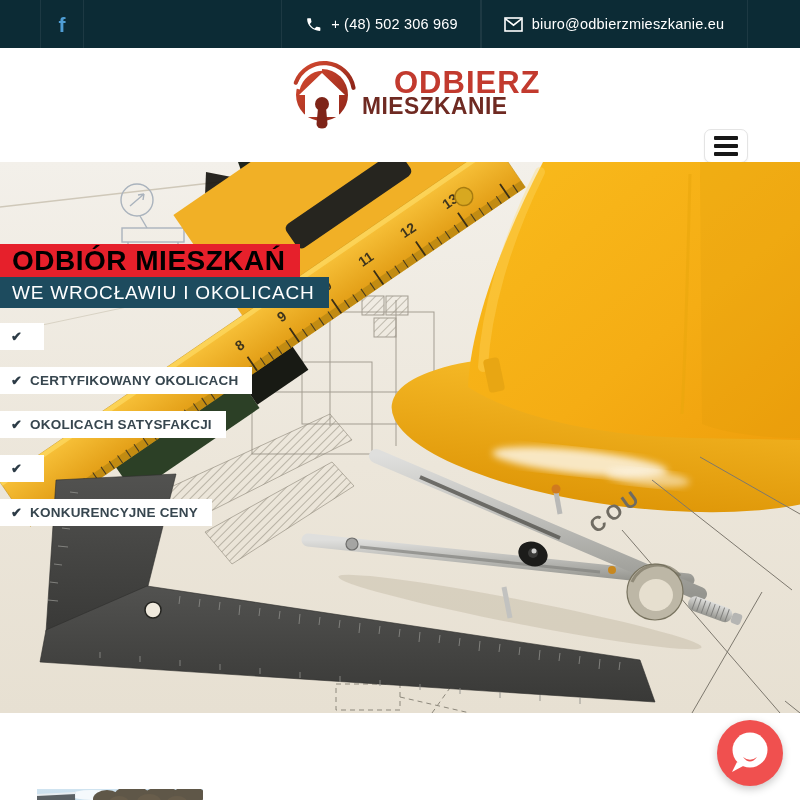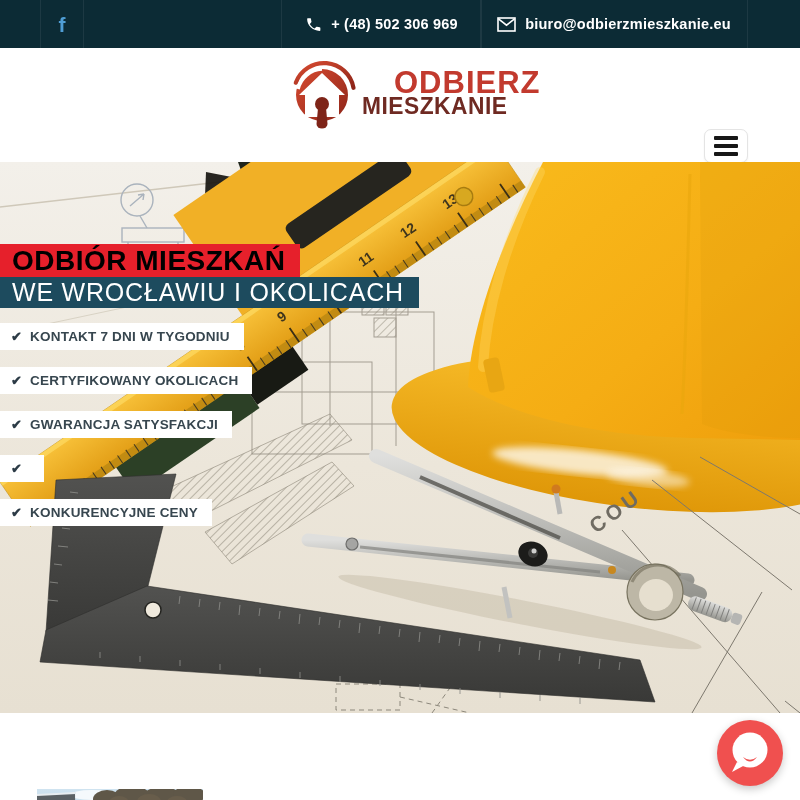--- a/index.html
+++ b/index.html
@@ -6,40 +6,40 @@
   body{
     width:800px;height:800px;overflow:hidden;position:relative;background:#ffffff;
     font-family:"Liberation Sans", sans-serif;
   }
   
   .topbar{position:absolute;left:0;top:0;width:800px;height:48px;background:#0c2b35;}
   .topbar .sep{border-left:1px solid rgba(255,255,255,0.07);border-right:1px solid rgba(255,255,255,0.07);}
   .fb-block{position:absolute;left:40px;top:0;width:42px;height:48px;display:flex;align-items:center;justify-content:center;cursor:pointer;}
   .fb-f{color:#4f9dd4;font-size:21px;font-weight:bold;line-height:1;}
   .contact-block{position:absolute;top:0;height:48px;display:flex;align-items:center;justify-content:center;gap:9px;color:#ffffff;
-    font-size:14.5px;font-weight:700;letter-spacing:.2px;cursor:pointer;}
+    font-size:14.5px;font-weight:400;letter-spacing:.2px;cursor:pointer;}
   .phone-block{left:281px;width:199px;}
   .email-block{left:480px;width:266px;text-align:center;}
   
   .header{position:absolute;left:0;top:48px;width:800px;height:114px;background:#ffffff;}
   .logo{position:absolute;left:288px;top:10px;width:230px;height:80px;display:flex;cursor:pointer;}
   .logo-icon{position:absolute;left:0;top:1px;}
   .logo-text{position:absolute;left:74px;top:12px;}
   .logo-line1{font-size:31px;font-weight:800;letter-spacing:1px;color:#c23a2e;line-height:25px;margin-left:32px;}
   .logo-line2{font-size:23.5px;font-weight:800;letter-spacing:.5px;color:#6f2a22;line-height:23px;transform:scaleX(.97);transform-origin:left top;}
   .menu-btn{position:absolute;left:704px;top:81px;width:44px;height:34px;background:#fff;border:1px solid #e4e4e4;border-radius:7px;
     box-shadow:0 1px 2px rgba(0,0,0,.06);display:flex;flex-direction:column;justify-content:center;align-items:center;gap:3.5px;cursor:pointer;box-sizing:border-box;}
   .menu-bar{width:24px;height:4.2px;background:#171717;border-radius:1px;}
   
   .hero{position:absolute;left:0;top:162px;width:800px;height:551px;overflow:hidden;}
   .hero svg.scene{position:absolute;left:0;top:0;}
   .title-banner{position:absolute;left:0;top:82px;height:33px;background:#e6202b;color:#000000;
     font-size:28px;font-weight:800;line-height:33px;letter-spacing:.5px;padding:0 14px 0 12px;white-space:nowrap;}
   .subtitle-banner{position:absolute;left:0;top:115px;height:31px;background:#1d4b5e;color:#fff;
-    font-size:25px;font-weight:300;line-height:31px;letter-spacing:.8px;padding:0 15px 0 12px;white-space:nowrap;}
+    font-size:19px;font-weight:300;line-height:31px;letter-spacing:.8px;padding:0 15px 0 12px;white-space:nowrap;}
   .features{position:absolute;left:0;top:161px;}
   .feature{display:flex;align-items:center;width:max-content;height:27px;background:#ffffff;margin-bottom:17px;
     padding:0 14px 0 11px;color:#37464f;font-size:13.5px;font-weight:700;letter-spacing:.2px;white-space:nowrap;}
   .feature .check{font-size:13px;font-weight:900;color:#2c3b46;margin-right:8px;line-height:1;}
   
   .chat-btn{position:absolute;left:717px;top:720px;width:66px;height:66px;border-radius:50%;background:#f0504f;
     box-shadow:0 3px 8px rgba(0,0,0,.22);cursor:pointer;}
   .photo-thumb{position:absolute;left:37px;top:789px;width:166px;height:110px;overflow:hidden;cursor:pointer;}
 </style>
 </head>
@@ -249,29 +249,28 @@
       </g>
     </g>
   </svg>
 
   <div class="title-banner">ODBIÓR MIESZKAŃ</div>
   <div class="subtitle-banner">WE WROCŁAWIU I OKOLICACH</div>
 
   <div class="features">
     <div class="feature">
       <span class="check">✔</span>
-      <span>KONTAKT 7 DNI W TYGODNIU</span>
     </div>
     <div class="feature">
       <span class="check">✔</span>
       <span>CERTYFIKOWANY OKOLICACH</span>
     </div>
     <div class="feature">
       <span class="check">✔</span>
-      <span>GWARANCJA SATYSFAKCJI</span>
+      <span>OKOLICACH SATYSFAKCJI</span>
     </div>
     <div class="feature">
       <span class="check">✔</span>
     </div>
     <div class="feature">
       <span class="check">✔</span>
       <span>KONKURENCYJNE CENY</span>
     </div>
   </div>
 </div>

